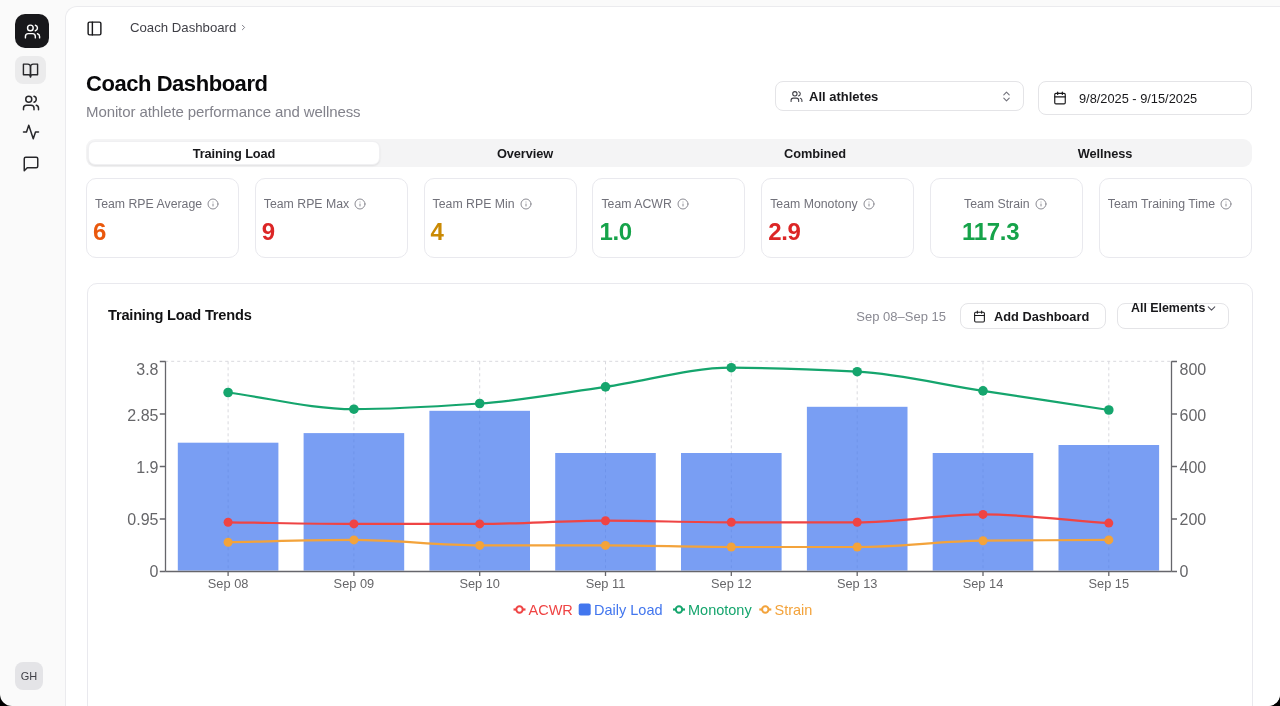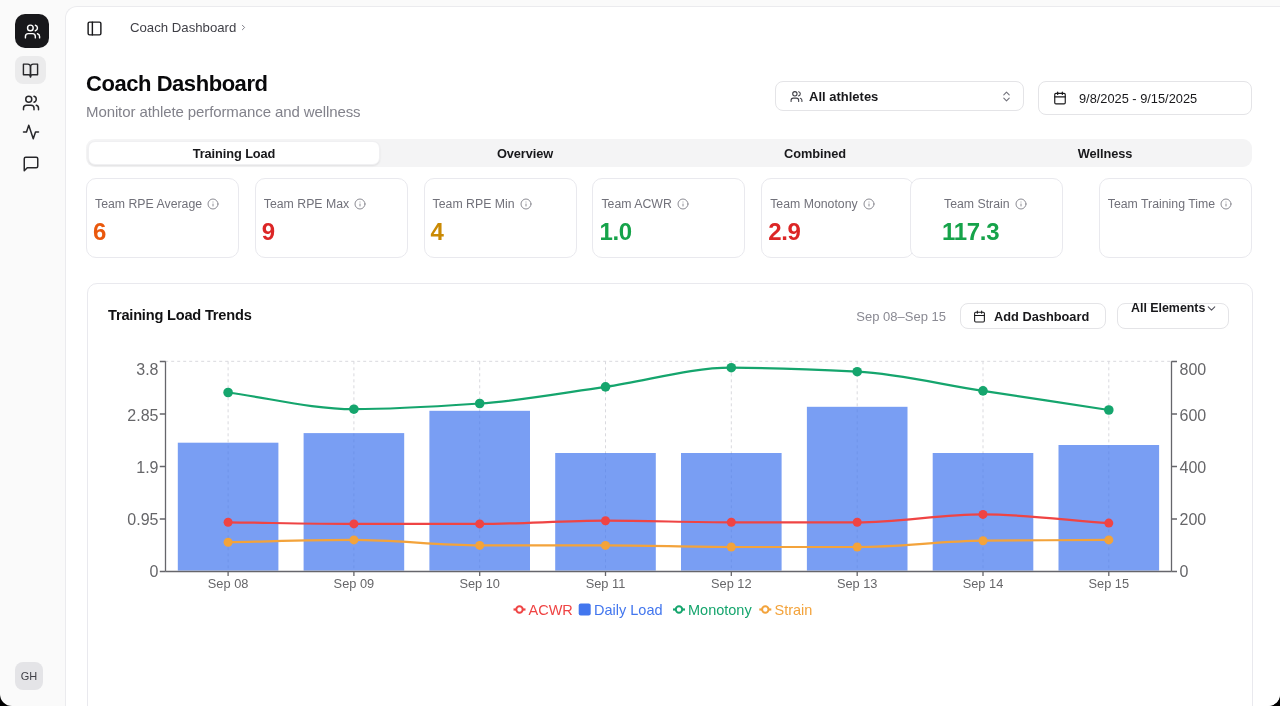--- a/index.html
+++ b/index.html
@@ -167,21 +167,21 @@
   <div class="card stat abs" style="left:761.2px;">
     <div class="lbl">Team Monotony <span class="inf">
           <svg width="12" height="12" viewBox="0 0 24 24" fill="none" stroke="currentColor" stroke-width="2" stroke-linecap="round" stroke-linejoin="round">
             <circle cx="12" cy="12" r="10"></circle>
             <path d="M12 16v-4"></path>
             <path d="M12 8h.01"></path>
           </svg>
         </span></div>
     <div class="val" style="color:#dc2626;">2.9</div>
   </div>
-  <div class="card stat abs" style="left:910px;padding-left:33px;">
+  <div class="card stat abs" style="left:930px;padding-left:33px;">
     <div class="lbl">Team Strain <span class="inf">
           <svg width="12" height="12" viewBox="0 0 24 24" fill="none" stroke="currentColor" stroke-width="2" stroke-linecap="round" stroke-linejoin="round">
             <circle cx="12" cy="12" r="10"></circle>
             <path d="M12 16v-4"></path>
             <path d="M12 8h.01"></path>
           </svg>
         </span></div>
     <div class="val" style="color:#16a34a;">117.3</div>
   </div>
   <div class="card stat abs" style="left:1098.8px;">

